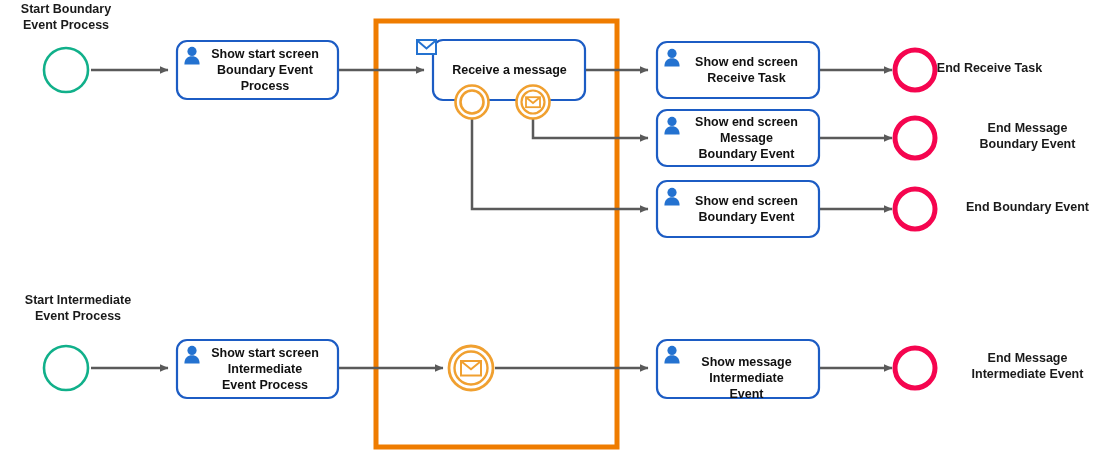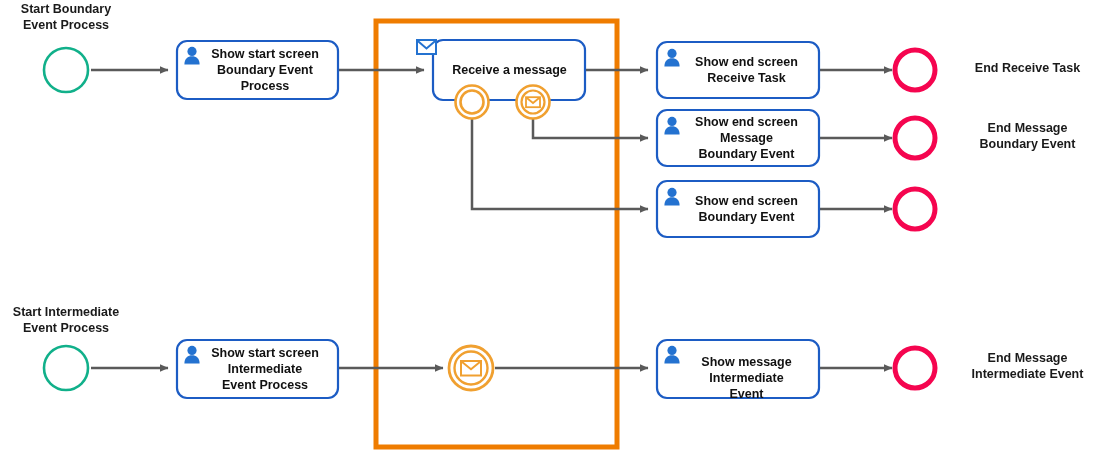--- a/index.html
+++ b/index.html
@@ -146,21 +146,21 @@
 
     <circle cx="915" cy="70" r="20" fill="#ffffff" stroke="#f5054f" stroke-width="5"></circle>
     <circle cx="915" cy="138" r="20" fill="#ffffff" stroke="#f5054f" stroke-width="5"></circle>
     <circle cx="915" cy="209" r="20" fill="#ffffff" stroke="#f5054f" stroke-width="5"></circle>
     <circle cx="915" cy="368" r="20" fill="#ffffff" stroke="#f5054f" stroke-width="5"></circle>
   </svg>
 
   <div class="lbl" style="left:0px; top:2px; width:132px;">Start Boundary
 Event Process</div>
 
-  <div class="lbl" style="left:0px; top:305px; width:132px;">Start Intermediate
+  <div class="lbl" style="left:0px; top:293px; width:132px;padding-left:12px;">Start Intermediate
 Event Process</div>
 
   <div class="task-text" style="left:196px; top:41px; width:138px; height:58px;">Show start screen
 Boundary Event
 Process</div>
 
   <div class="task-text" style="left:441px; top:52px; width:137px; height:36px;text-align:right;">Receive a message</div>
 
   <div class="task-text" style="left:679px; top:42px; width:135px; height:56px;">Show end screen
 Receive Task</div>
@@ -173,23 +173,24 @@
 Boundary Event</div>
 
   <div class="task-text" style="left:196px; top:340px; width:138px; height:58px;">Show start screen
 Intermediate
 Event Process</div>
 
   <div class="task-text" style="left:679px; top:340px; width:135px; height:76px;">Show message
 Intermediate
 Event</div>
 
-  <div class="lbl" style="left:955px; top:61px; width:145px;">End Receive Task</div>
+  <div class="lbl" style="left:917px; top:61px; width:145px;">End Receive Task</div>
 
   <div class="lbl" style="left:955px; top:121px; width:145px;">End Message
 Boundary Event</div>
 
+  <div class="lbl" style="left:955px; top:200px; width:145px;">End Boundary Event</div>
 
   <div class="lbl" style="left:955px; top:351px; width:145px;">End Message
 Intermediate Event</div>
 
 
 </div>
 
 </body></html>

